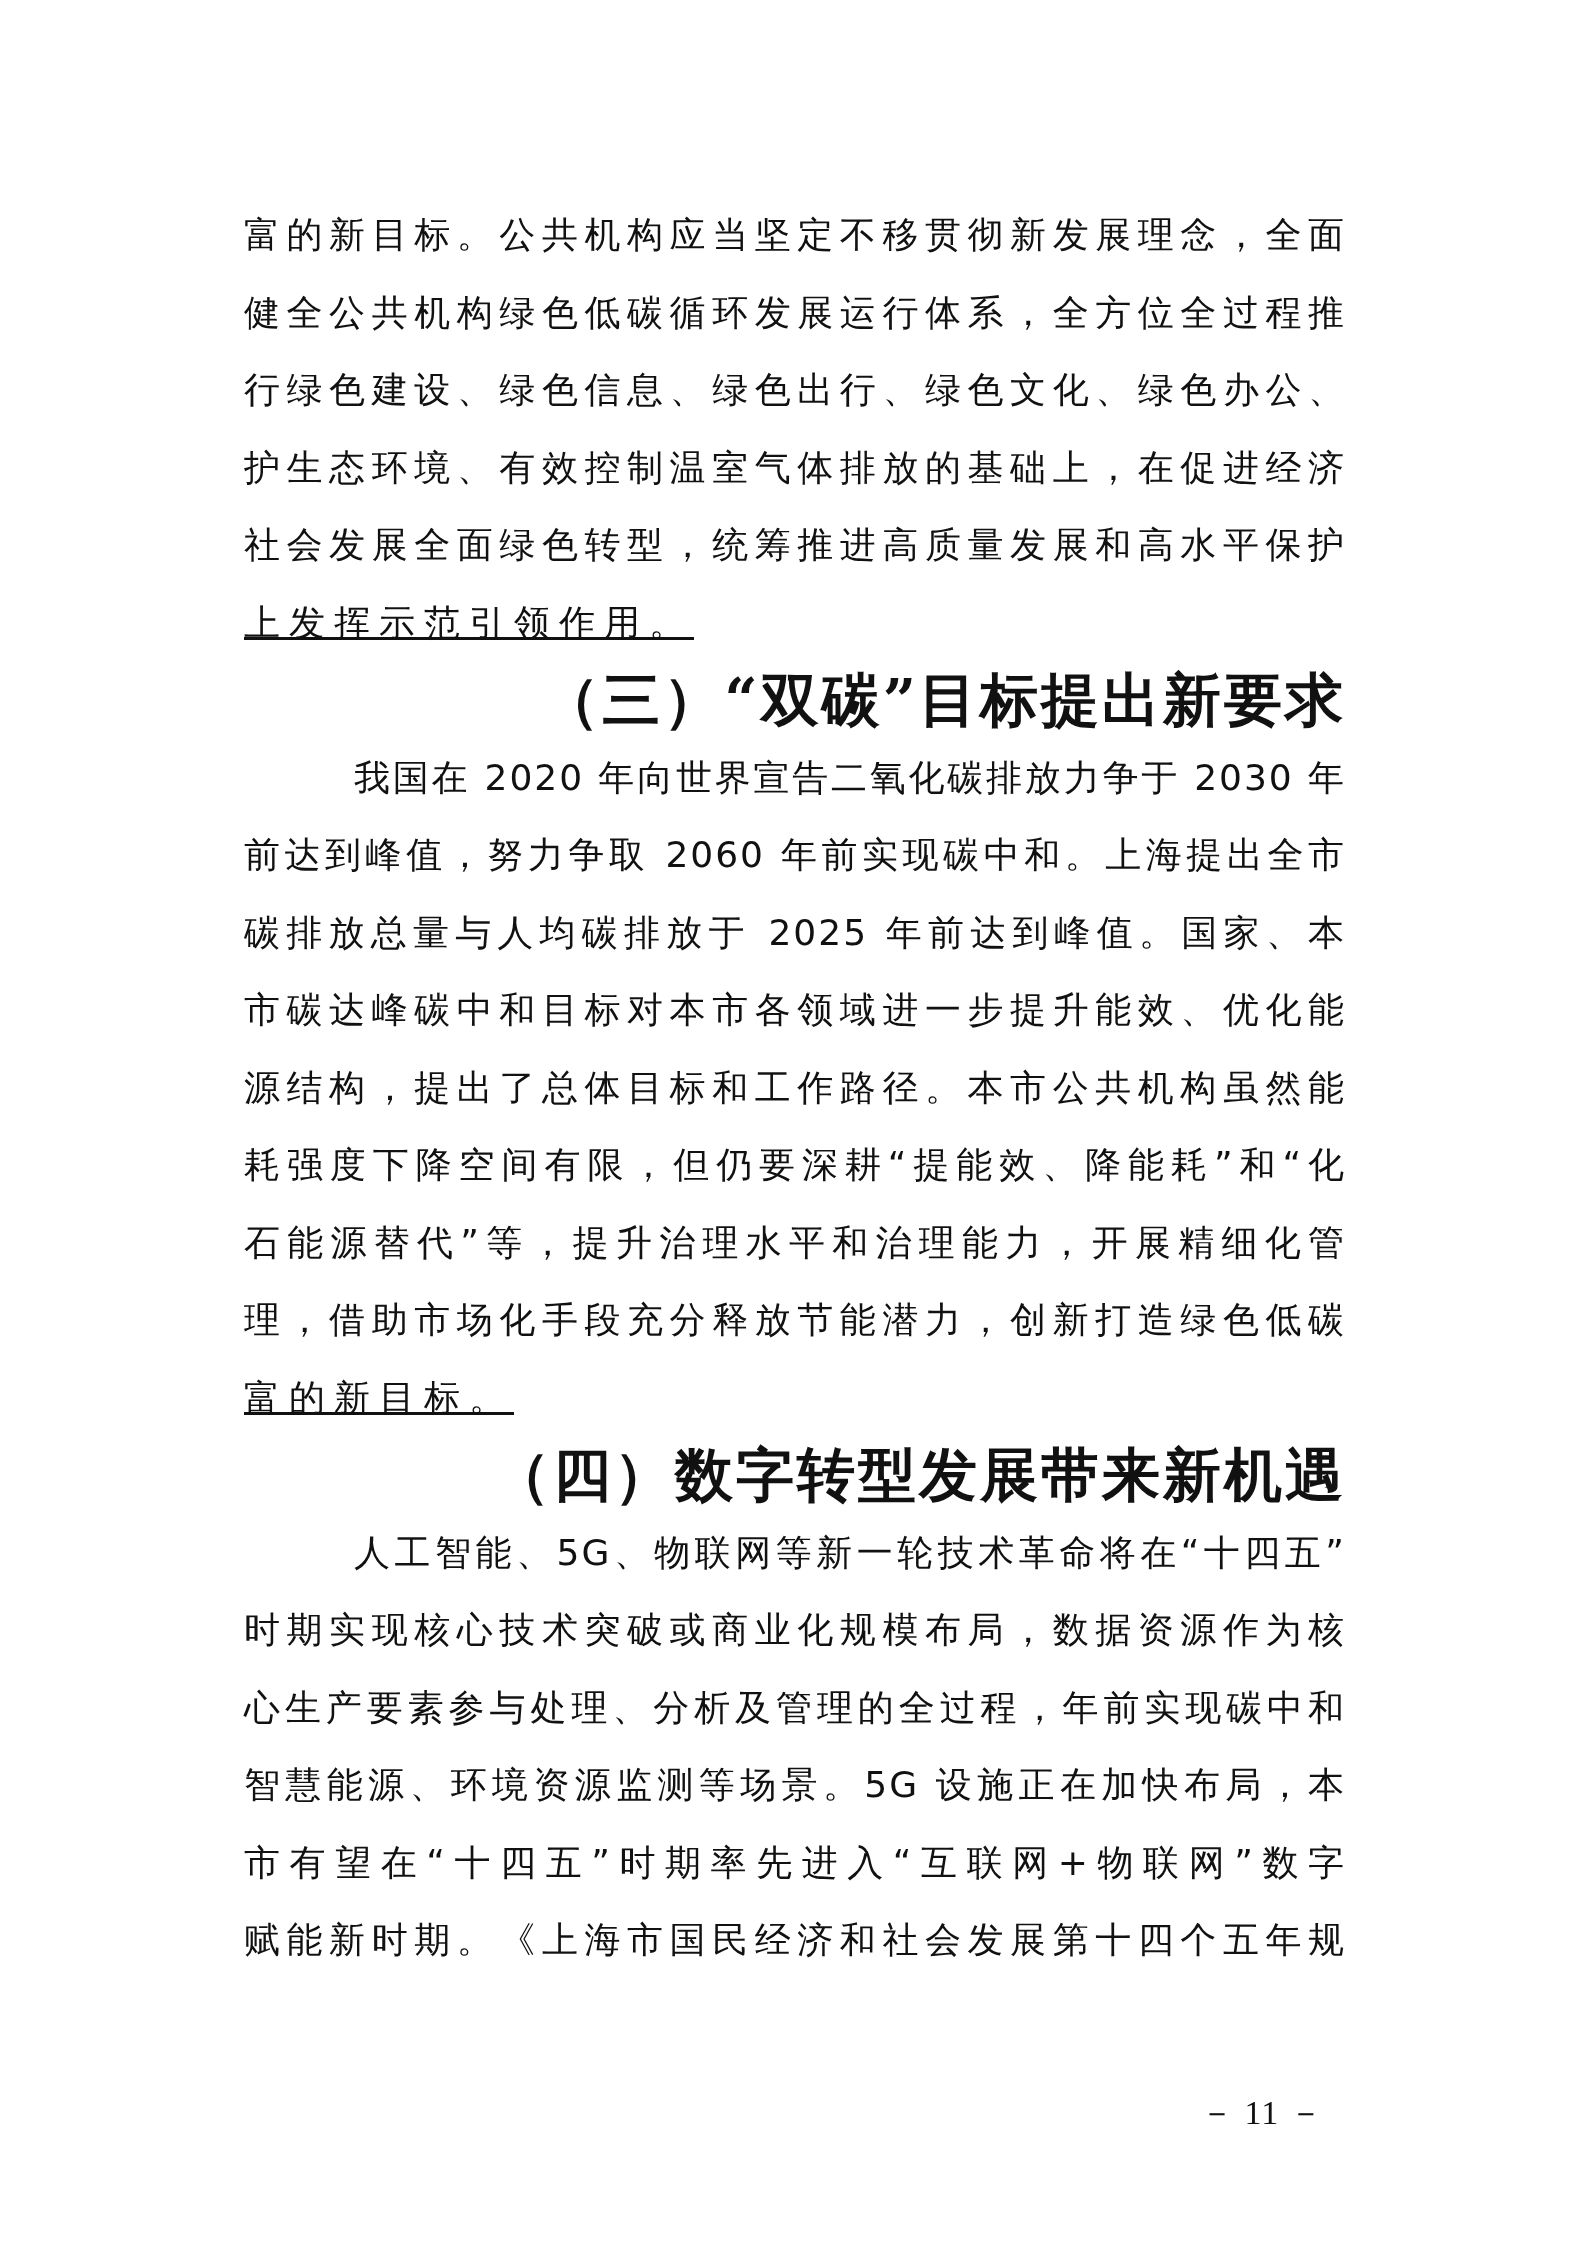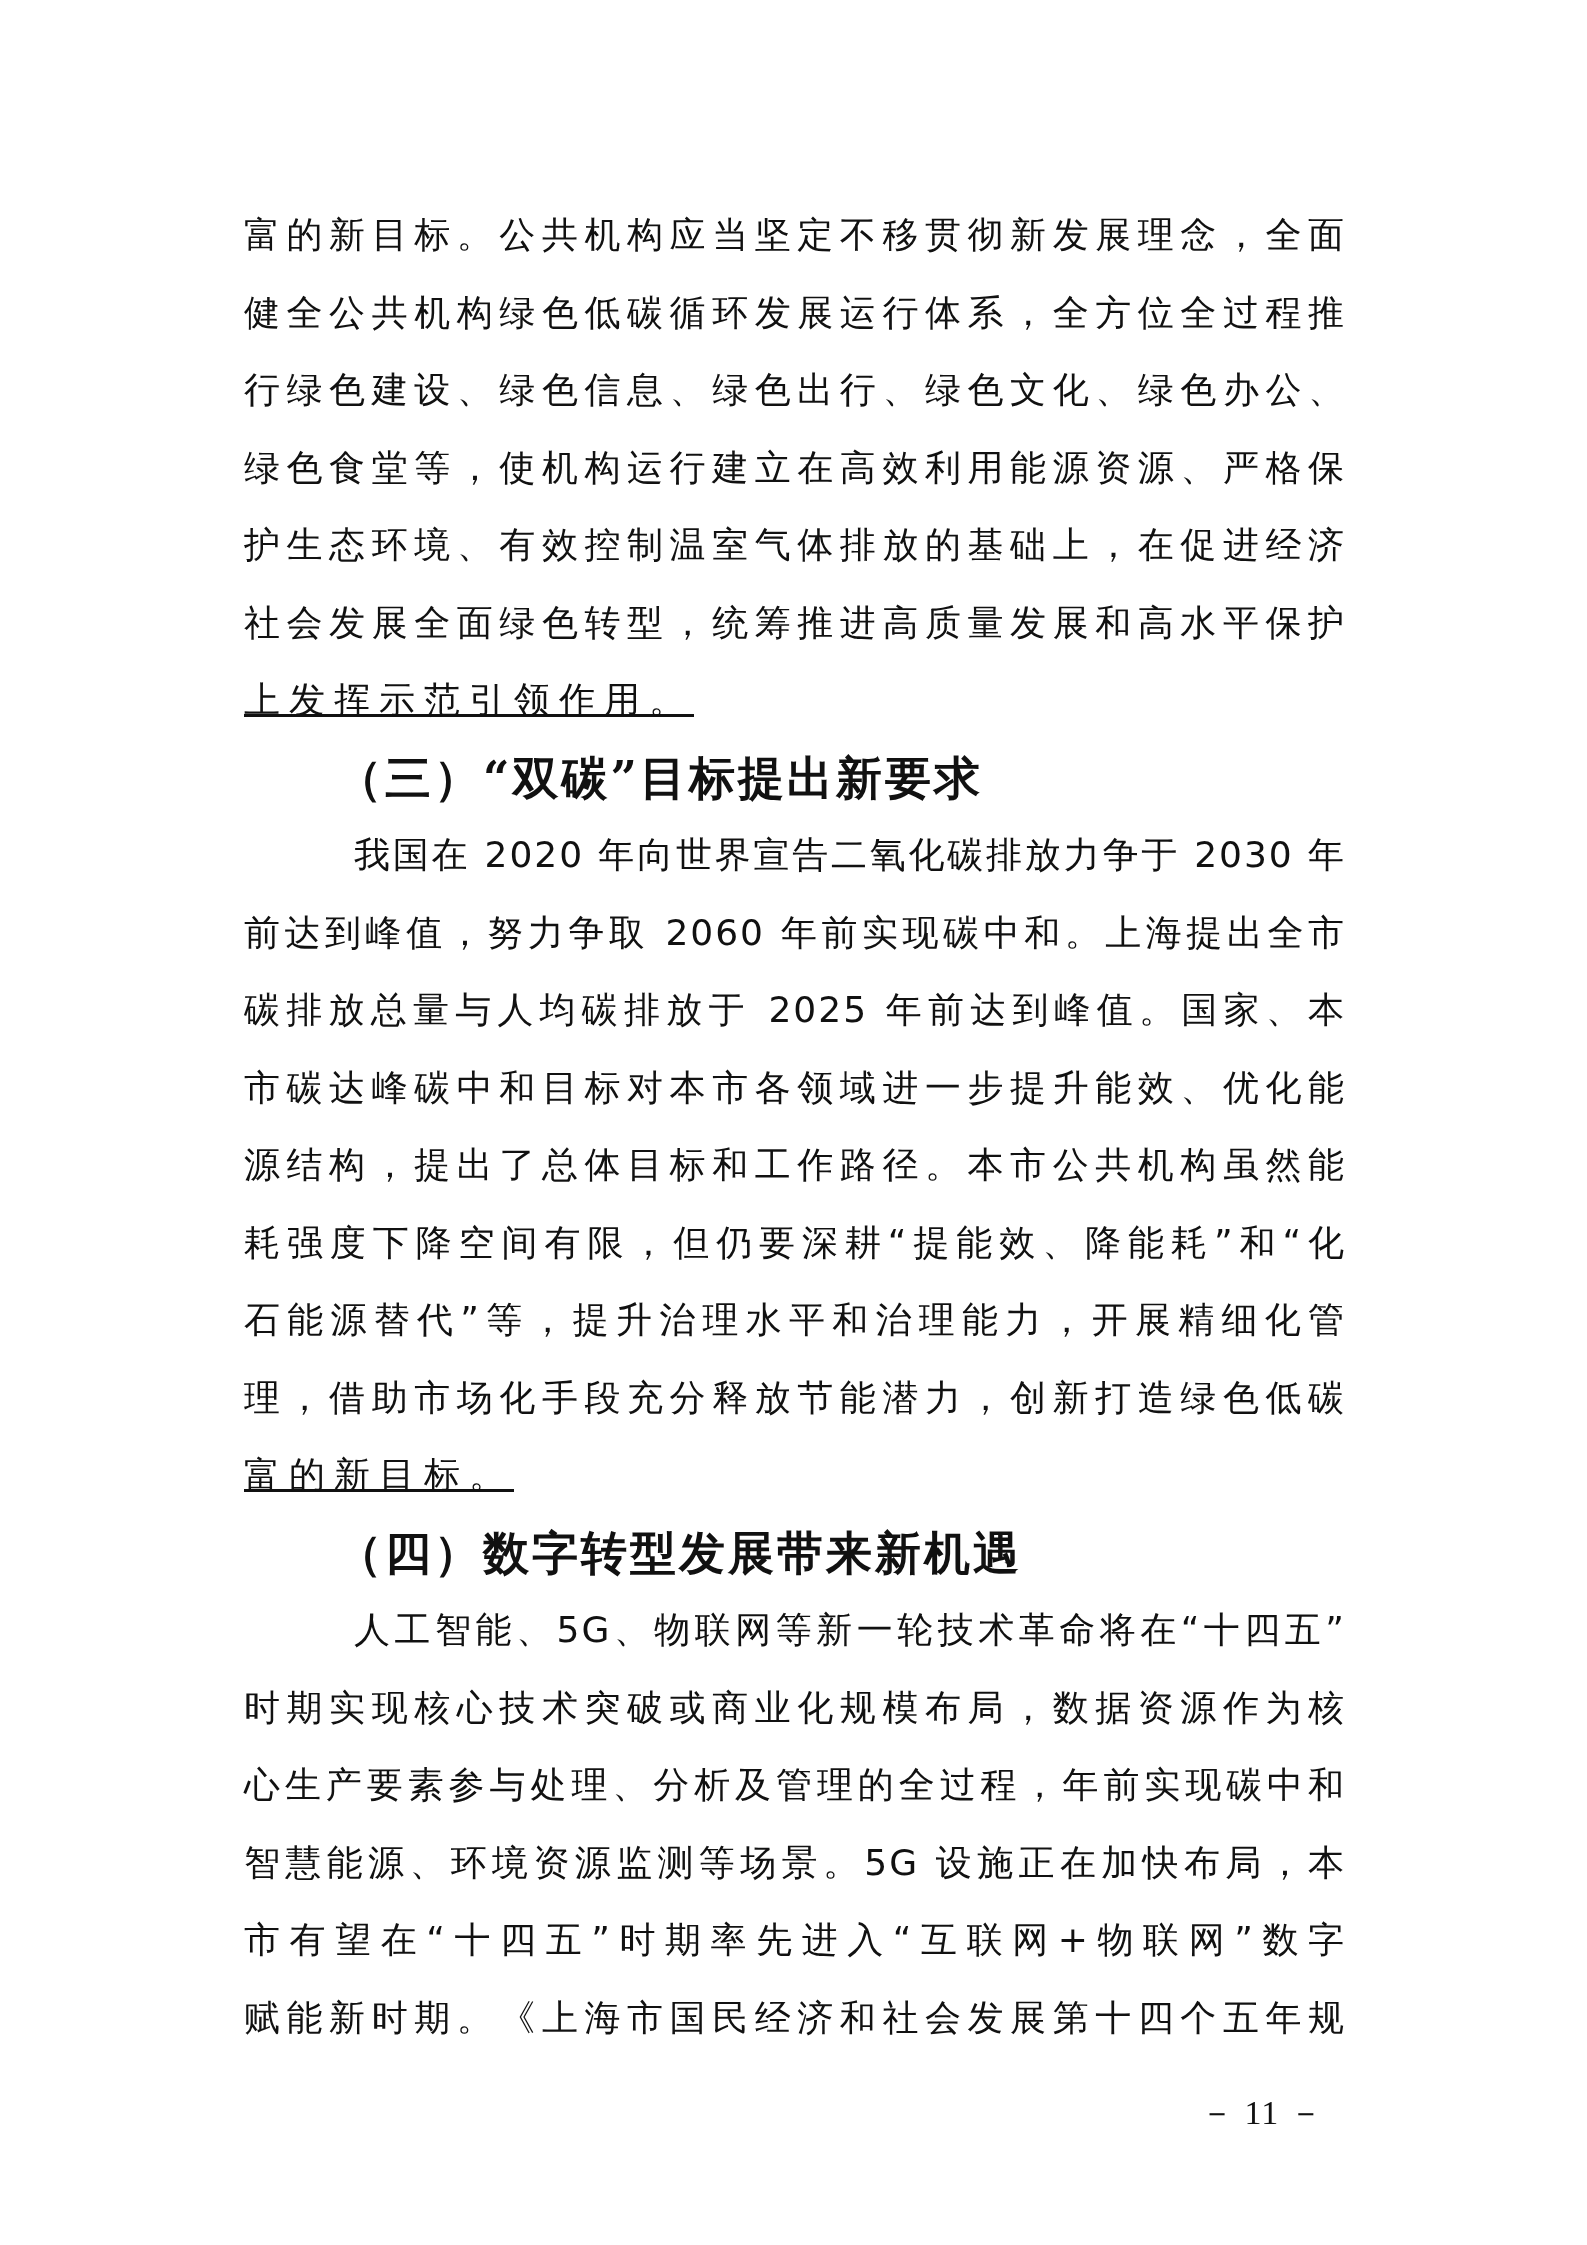--- a/index.html
+++ b/index.html
@@ -36,26 +36,27 @@
       letter-spacing: 9px;
       text-decoration: underline;
     }
     .line.indent {
       padding-left: 110px;
     }
     .heading {
       display: block;
       height: 77.5px;
       line-height: 58px;
-      font-size: 46px;
+      font-size: 58px;
       font-weight: bold;
       white-space: nowrap;
       padding-left: 92px;
       letter-spacing: 3px;
       font-family: "DejaVu Serif", serif;
+      text-align: right;
     }
     .page-number {
       position: absolute;
       left: 1200px;
       top: 2090px;
       width: 160px;
       font-family: "Liberation Serif", serif;
       font-size: 34px;
       color: #111111;
       text-align: left;
@@ -64,21 +65,20 @@
   </style>
 </head>
 <body>
 
 <div class="page">
 
   <div>
     <span class="line">富的新目标。公共机构应当坚定不移贯彻新发展理念，全面</span>
     <span class="line">健全公共机构绿色低碳循环发展运行体系，全方位全过程推</span>
     <span class="line">行绿色建设、绿色信息、绿色出行、绿色文化、绿色办公、</span>
-    <span class="line">绿色食堂等，使机构运行建立在高效利用能源资源、严格保</span>
     <span class="line">护生态环境、有效控制温室气体排放的基础上，在促进经济</span>
     <span class="line">社会发展全面绿色转型，统筹推进高质量发展和高水平保护</span>
     <span class="line last">上发挥示范引领作用。</span>
   </div>
 
   <div class="heading">（三）“双碳”目标提出新要求</div>
 
   <div>
     <span class="line indent">我国在 2020 年向世界宣告二氧化碳排放力争于 2030 年</span>
     <span class="line">前达到峰值，努力争取 2060 年前实现碳中和。上海提出全市</span>

